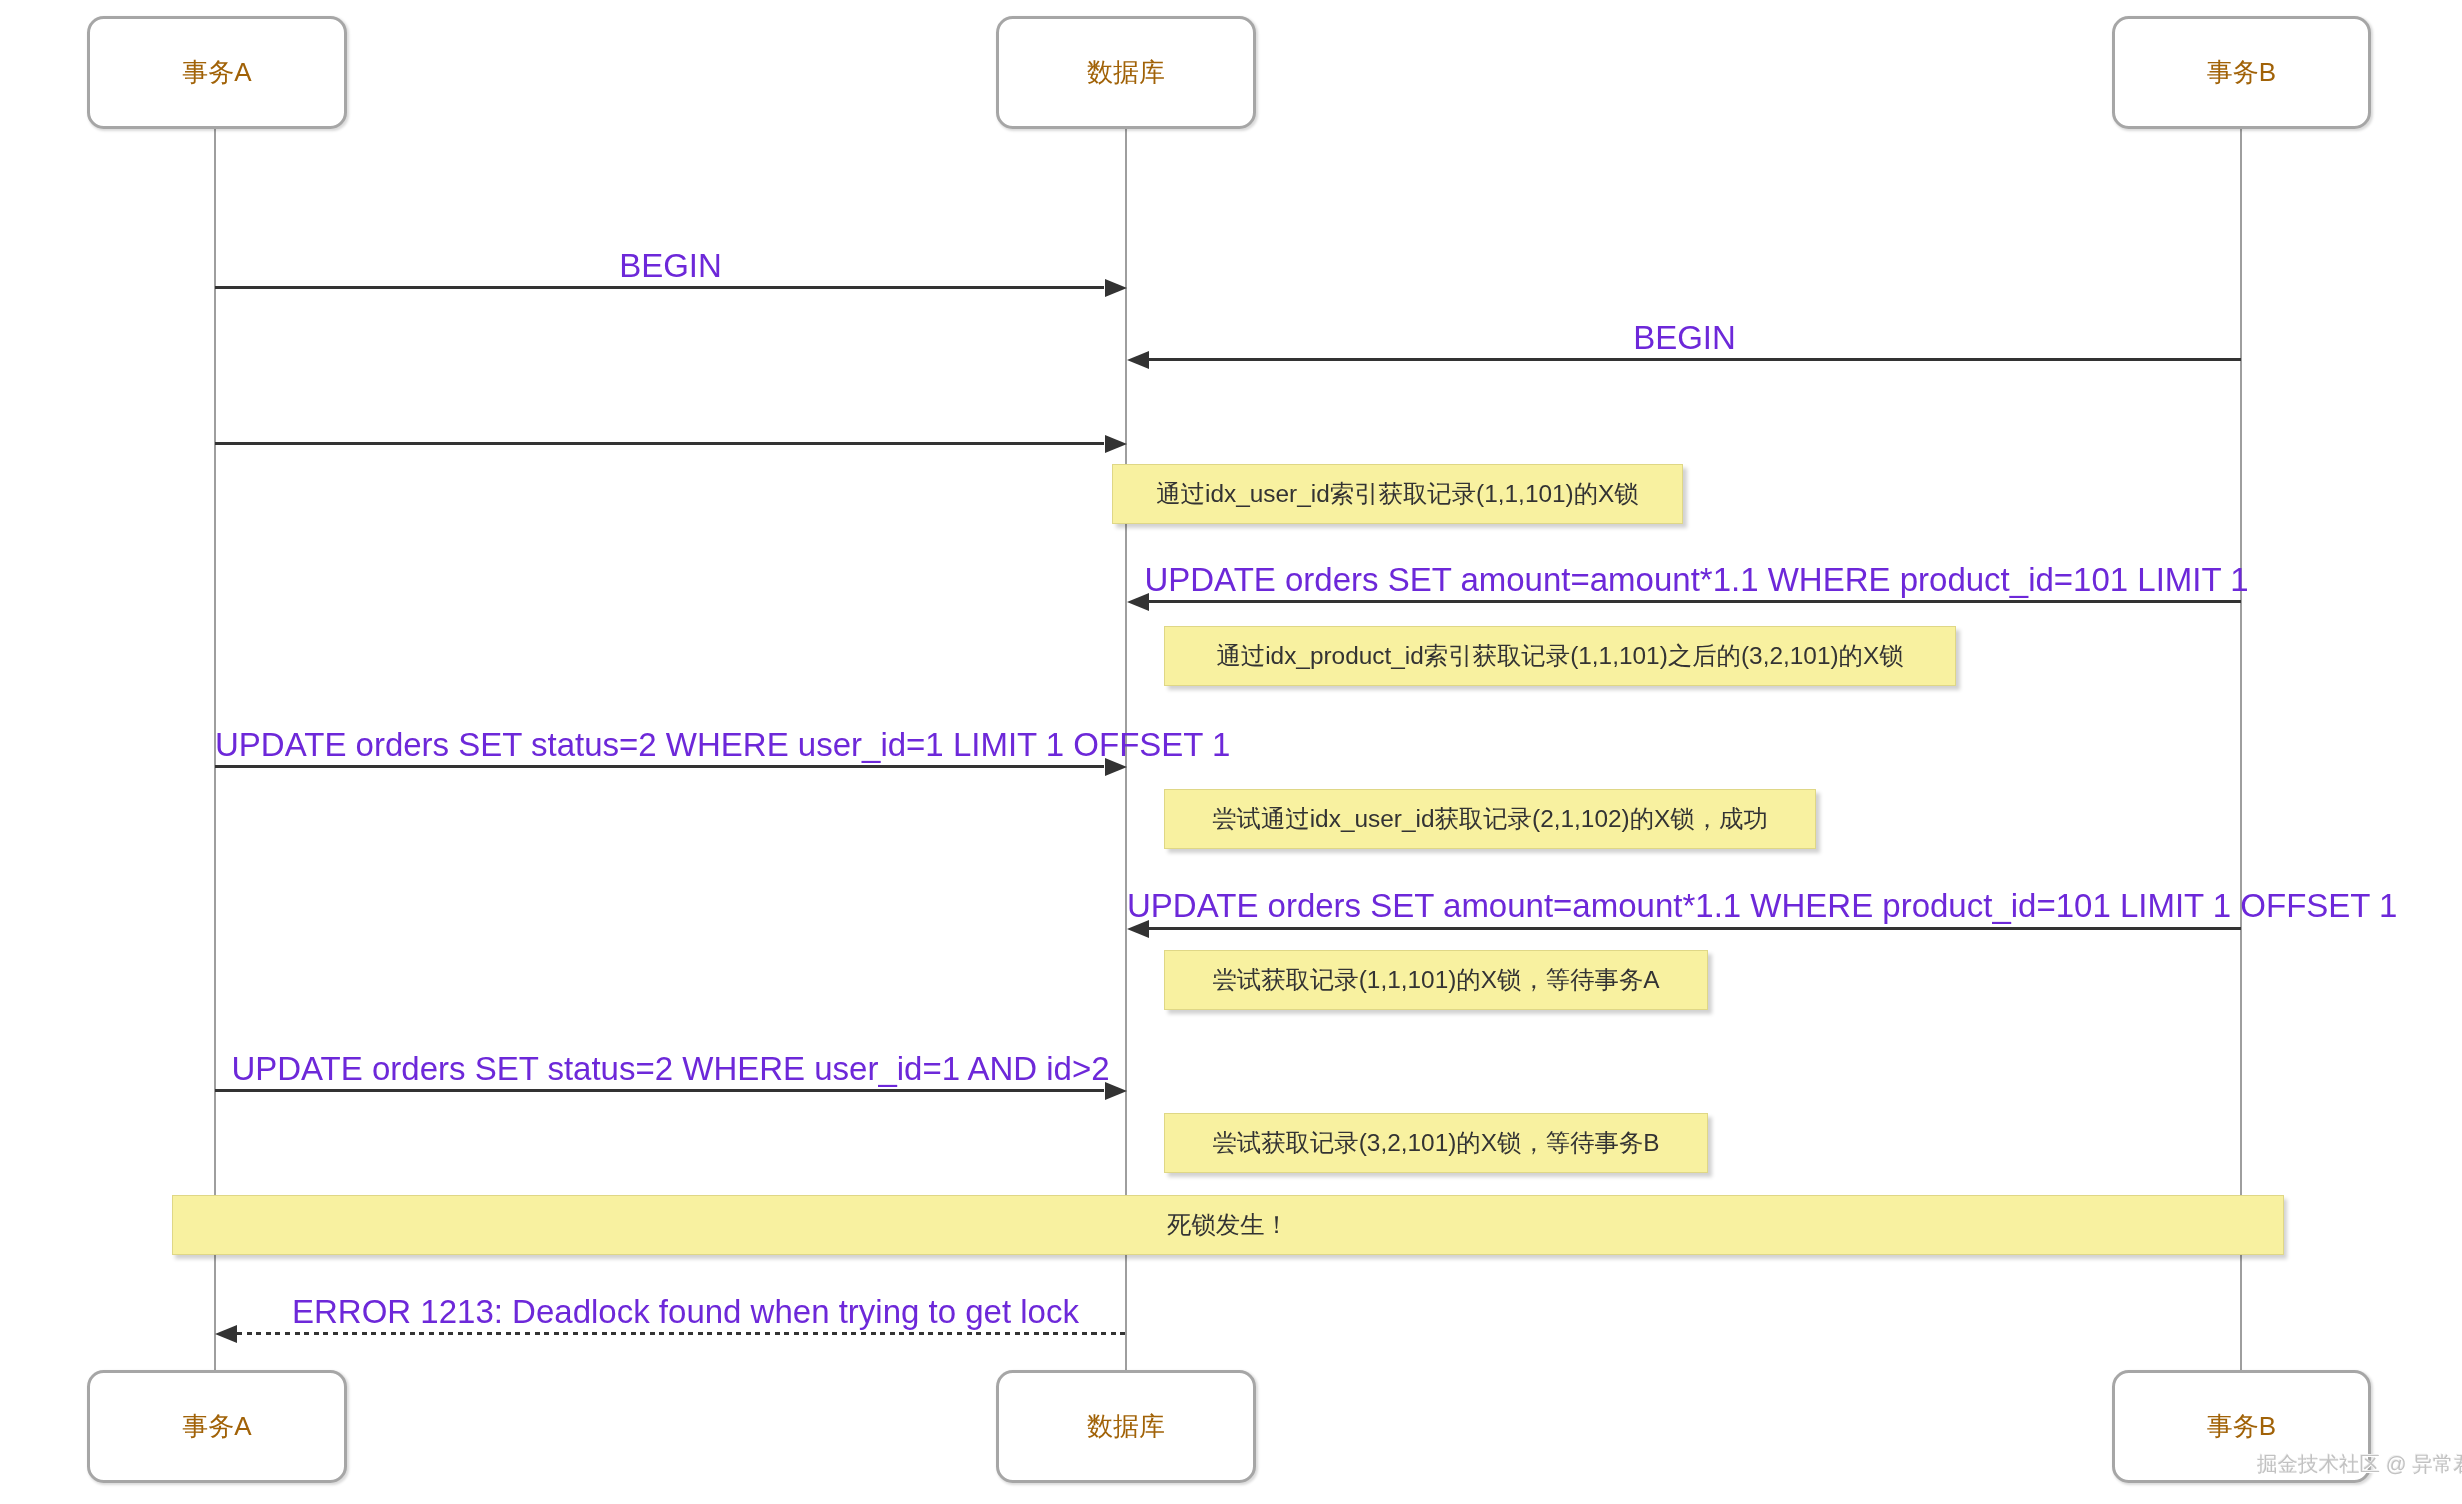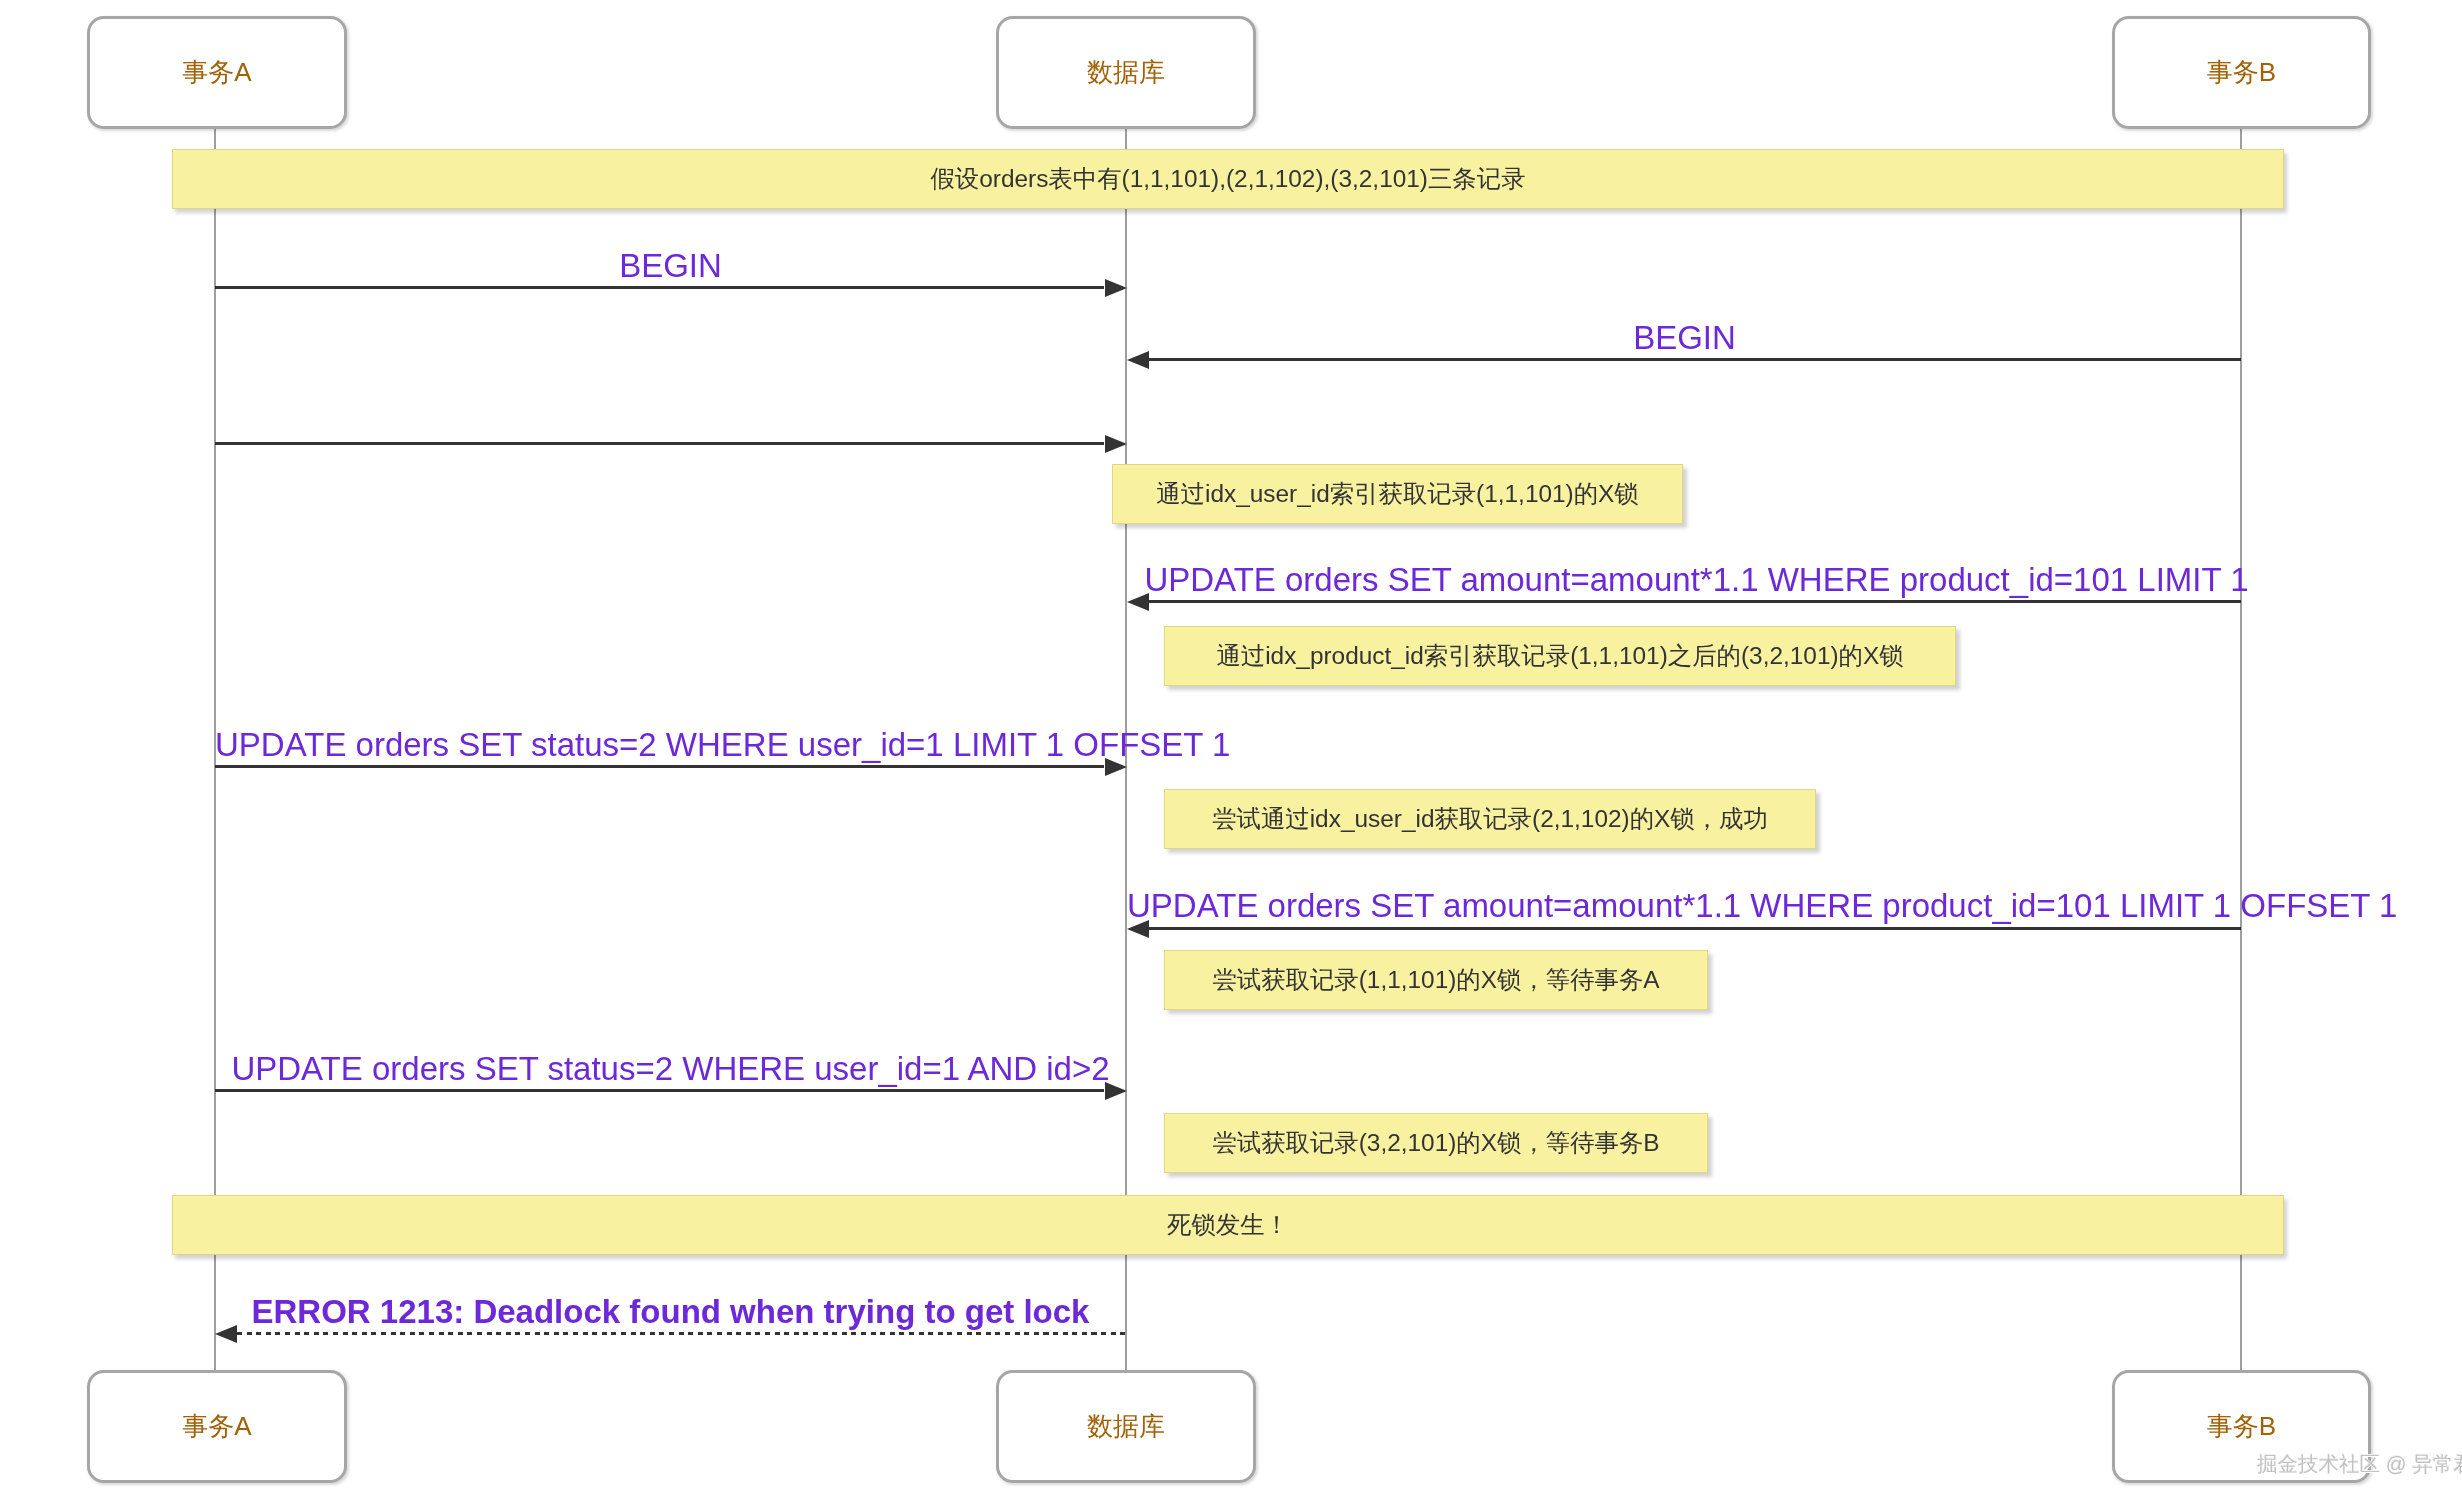--- a/index.html
+++ b/index.html
@@ -109,23 +109,20 @@
   <div class="actor" style="left:87px;top:16px;width:260px;">
     <span>事务A</span>
   </div>
   <div class="actor" style="left:996px;top:16px;width:260px;">
     <span>数据库</span>
   </div>
   <div class="actor" style="left:2112px;top:16px;width:259px;">
     <span>事务B</span>
   </div>
 
-  <div class="banner" style="top:149px;">
-    <span>假设orders表中有(1,1,101),(2,1,102),(3,2,101)三条记录</span>
-  </div>
 
   <div class="msg-label" style="left:215px;width:911px;top:247px;">BEGIN</div>
   <div class="msg-line" style="left:215px;width:889px;top:286px;"></div>
   <div class="head right" style="left:1105px;top:279px;"></div>
 
   <div class="msg-label" style="left:1127px;width:1115px;top:319px;">BEGIN</div>
   <div class="msg-line" style="left:1148px;width:1093px;top:358px;"></div>
   <div class="head left" style="left:1127px;top:351px;"></div>
 
   <div class="msg-line" style="left:215px;width:889px;top:442px;"></div>
@@ -164,21 +161,21 @@
   <div class="head right" style="left:1105px;top:1082px;"></div>
 
   <div class="note" style="left:1164px;top:1113px;width:544px;">
     <span>尝试获取记录(3,2,101)的X锁，等待事务B</span>
   </div>
 
   <div class="banner" style="top:1195px;">
     <span>死锁发生！</span>
   </div>
 
-  <div class="msg-label" style="left:215px;width:911px;top:1293px;font-weight:bold;">ERROR 1213: Deadlock found when trying to get lock</div>
+  <div class="msg-label" style="left:230px;width:911px;top:1293px;">ERROR 1213: Deadlock found when trying to get lock</div>
   <div class="msg-line dashed" style="left:237px;width:889px;top:1332px;"></div>
   <div class="head left" style="left:215px;top:1325px;"></div>
 
   <div class="actor" style="left:87px;top:1370px;width:260px;">
     <span>事务A</span>
   </div>
   <div class="actor" style="left:996px;top:1370px;width:260px;">
     <span>数据库</span>
   </div>
   <div class="actor" style="left:2112px;top:1370px;width:259px;">

